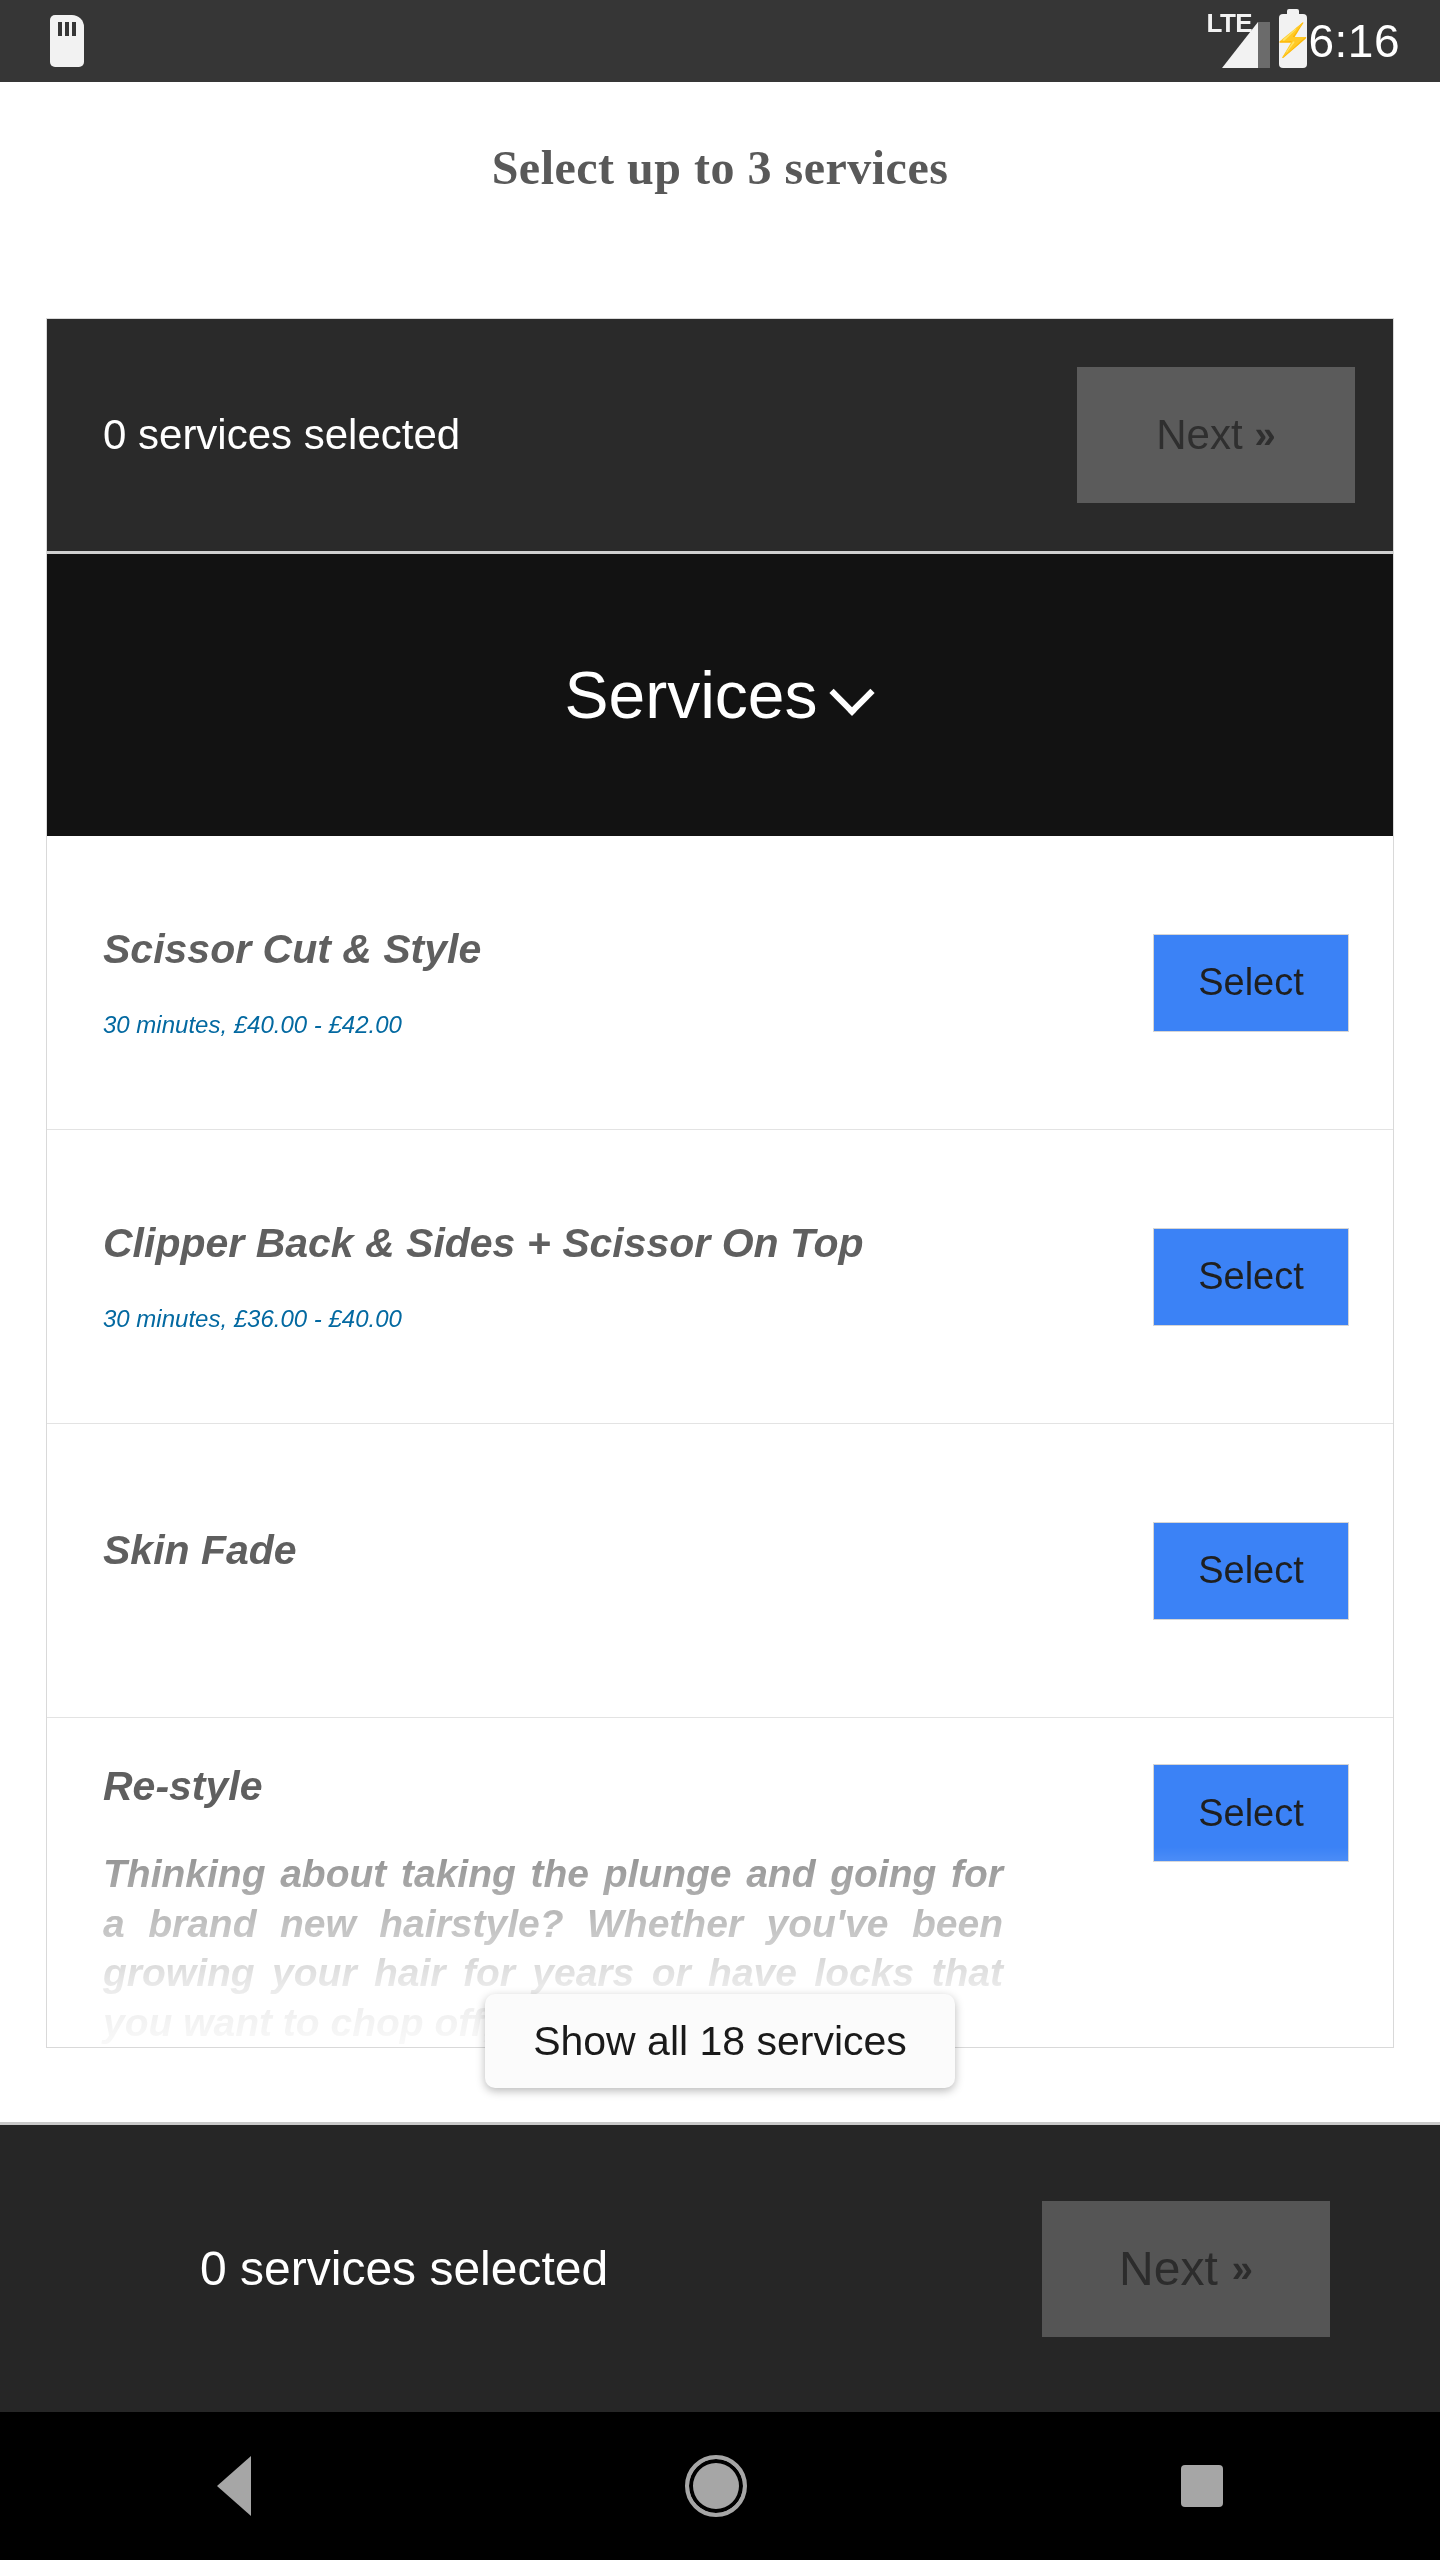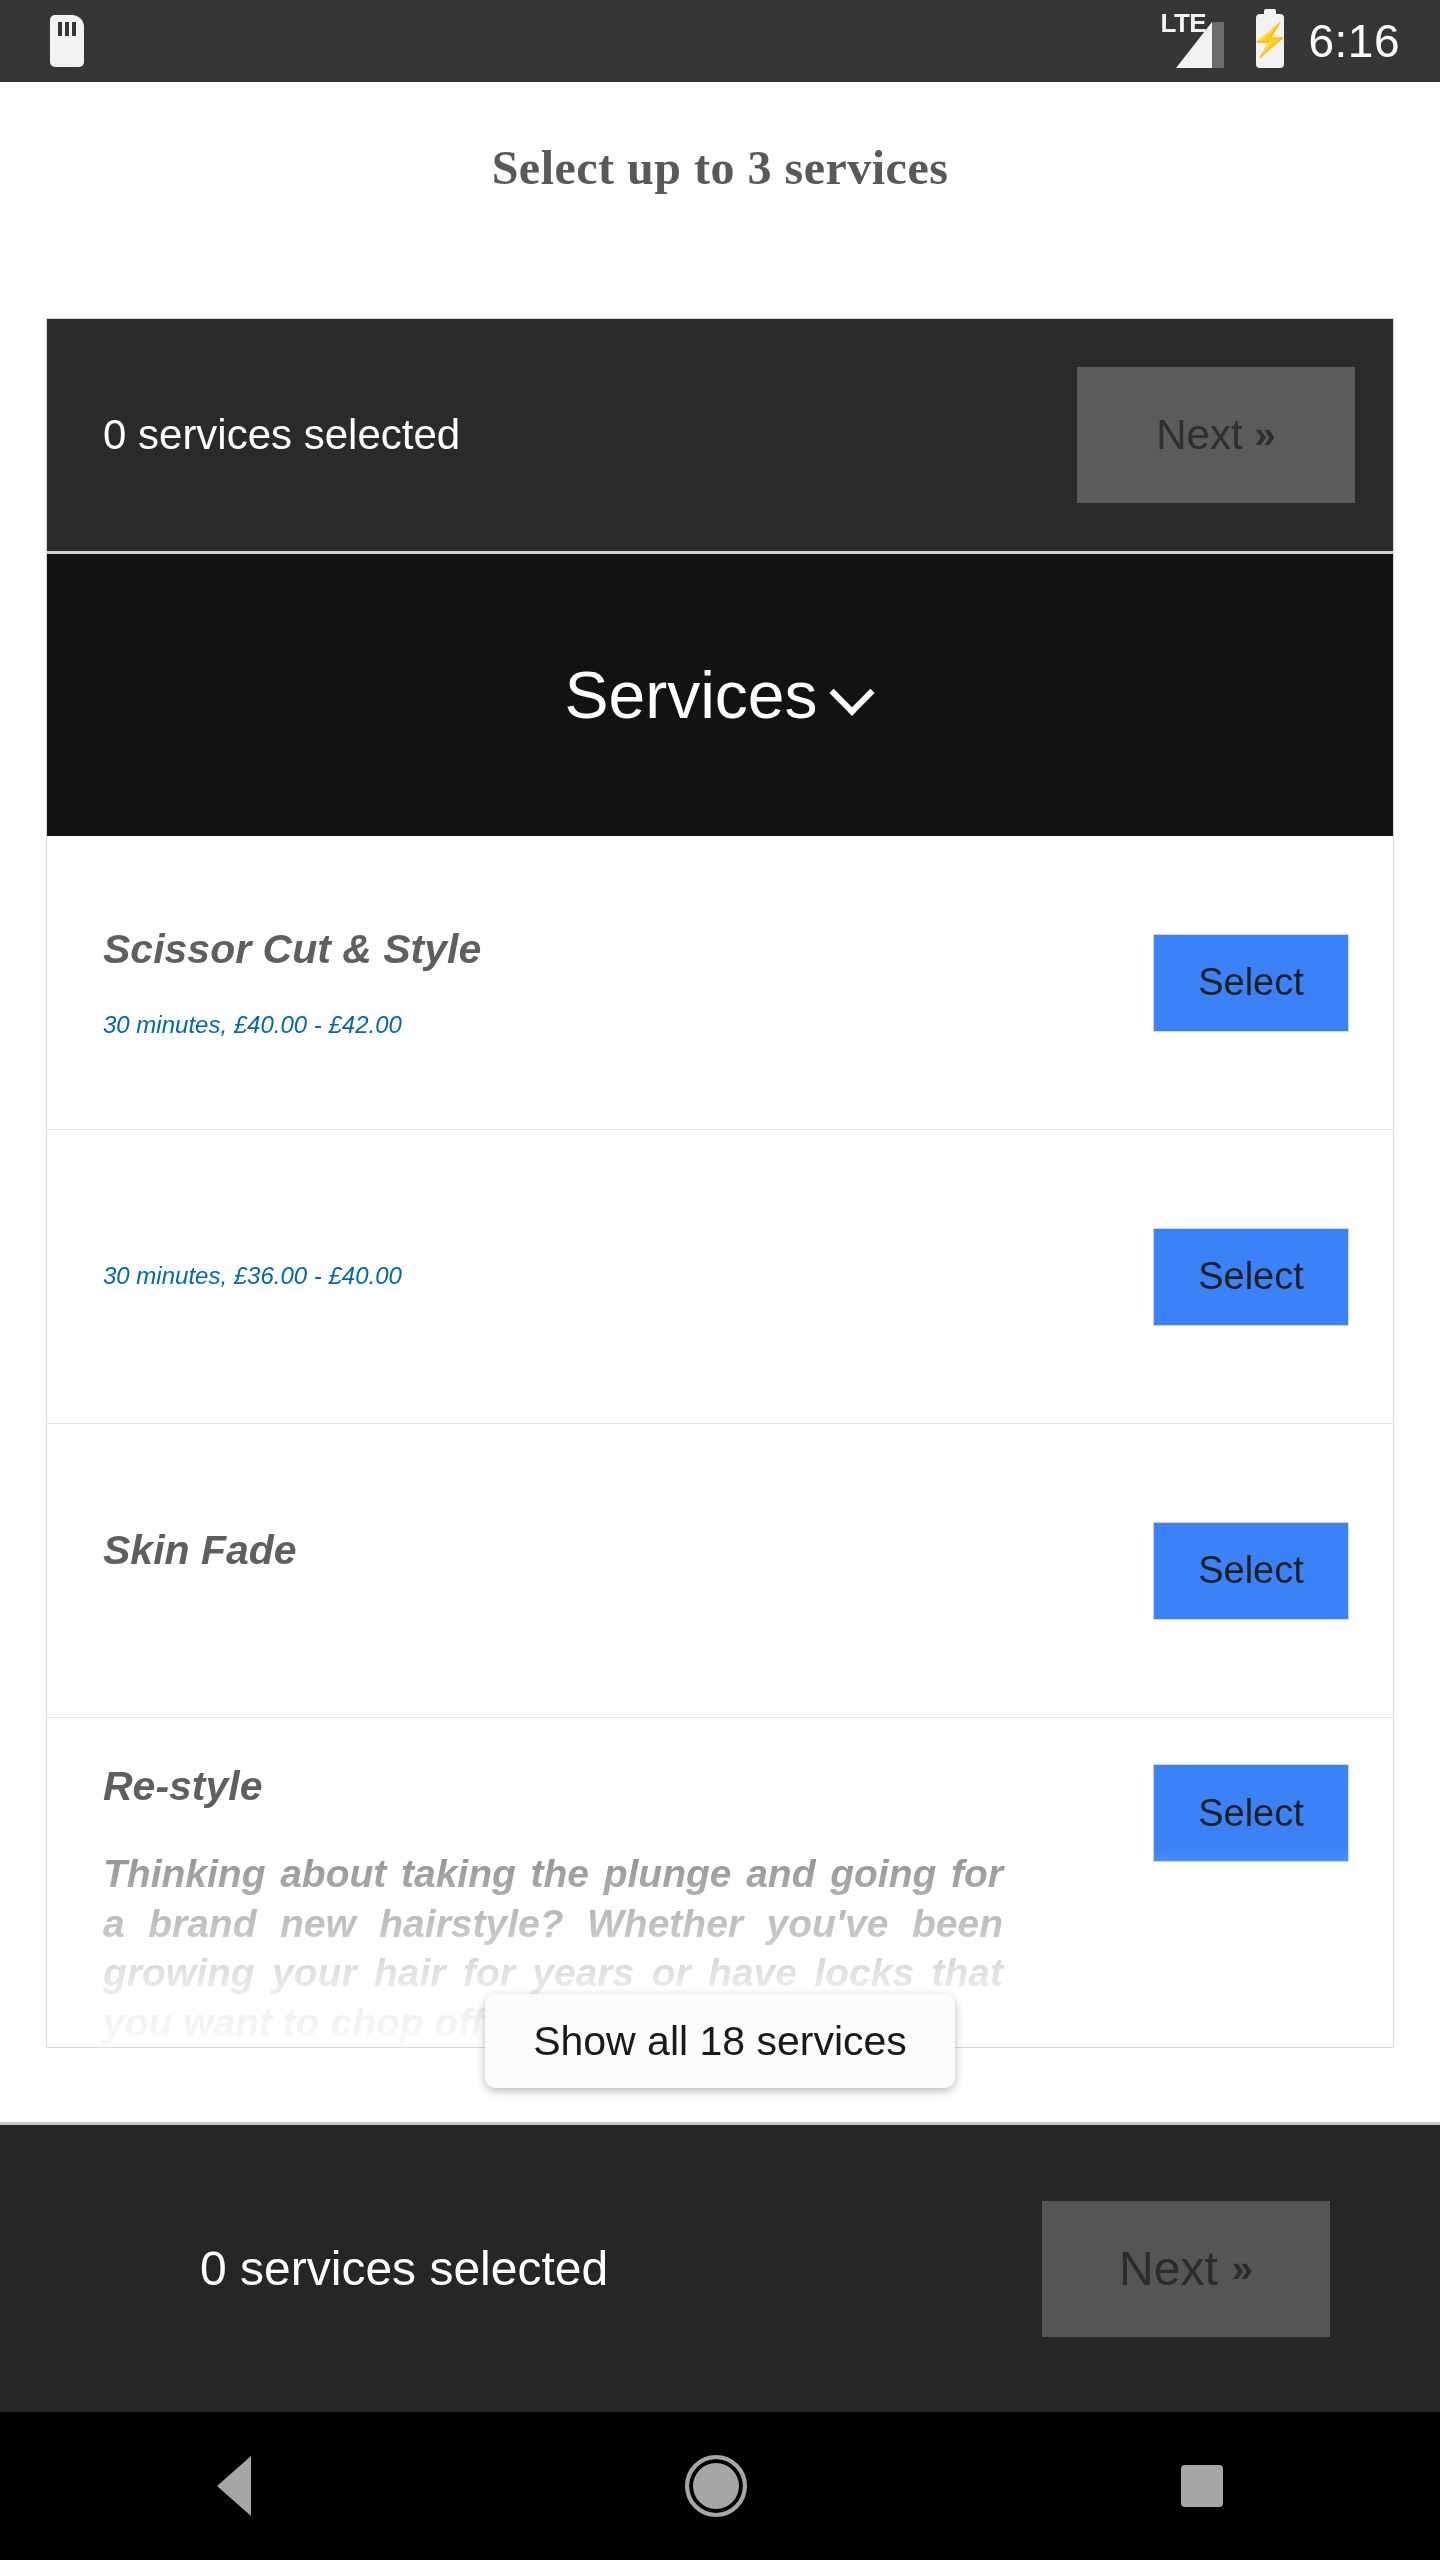--- a/index.html
+++ b/index.html
@@ -37,21 +37,21 @@
     content: "";
     position: absolute;
     top: 7px; left: 8px;
     width: 4px; height: 14px;
     background: #363636;
     box-shadow: 7px 0 0 #363636, 14px 0 0 #363636;
   }
   .status-right {
     display: flex;
     align-items: center;
-    gap: 24px;
+    gap: 1px;
   }
   .lte-group { position: relative; width: 72px; height: 58px; }
   .lte-text {
     position: absolute;
     top: -2px; left: 0;
     font-size: 26px;
     font-weight: bold;
     color: #f2f2f2;
     letter-spacing: -0.5px;
     line-height: 1;
@@ -377,20 +377,21 @@
   <div class="service-row">
     <div class="service-info">
       <div class="service-name">Scissor Cut &amp; Style</div>
       <div class="service-meta">30 minutes, £40.00 - £42.00</div>
     </div>
     <button class="select-btn">Select</button>
   </div>
 
   <div class="service-row">
     <div class="service-info">
+      <div class="service-name">Clipper Back &amp; Sides + Scissor On Top</div>
       <div class="service-meta">30 minutes, £36.00 - £40.00</div>
     </div>
     <button class="select-btn">Select</button>
   </div>
 
   <div class="service-row">
     <div class="service-info">
       <div class="service-name">Skin Fade</div>
     </div>
     <button class="select-btn">Select</button>

